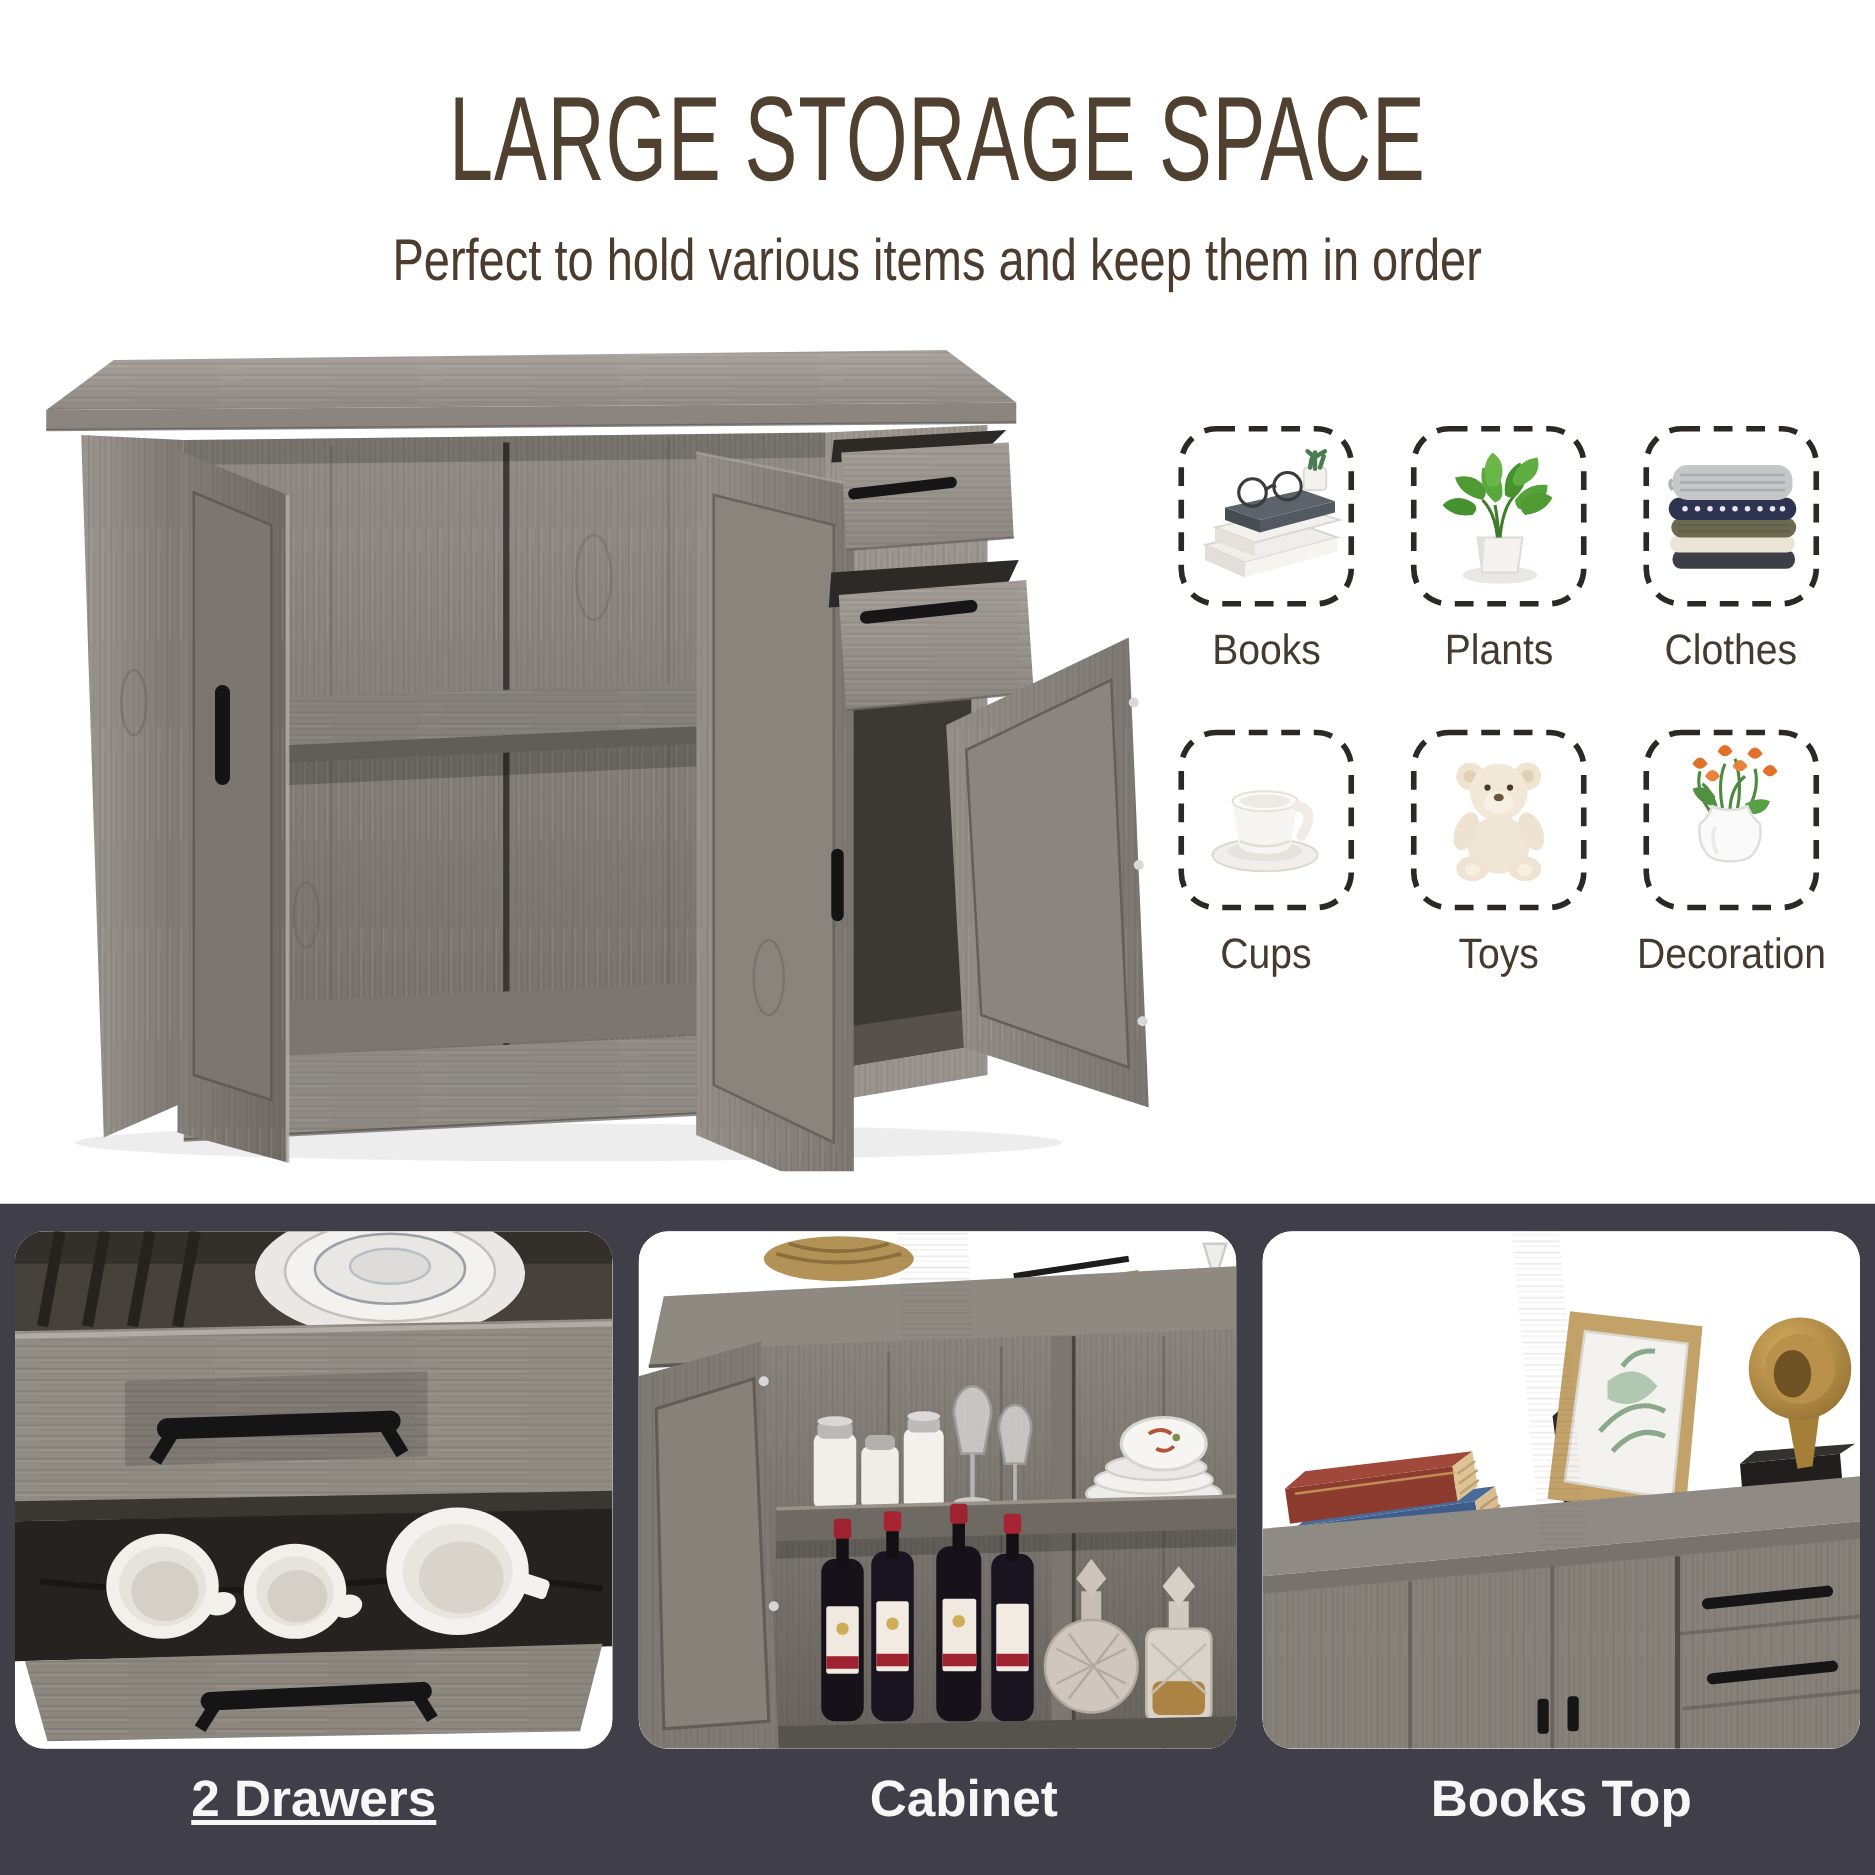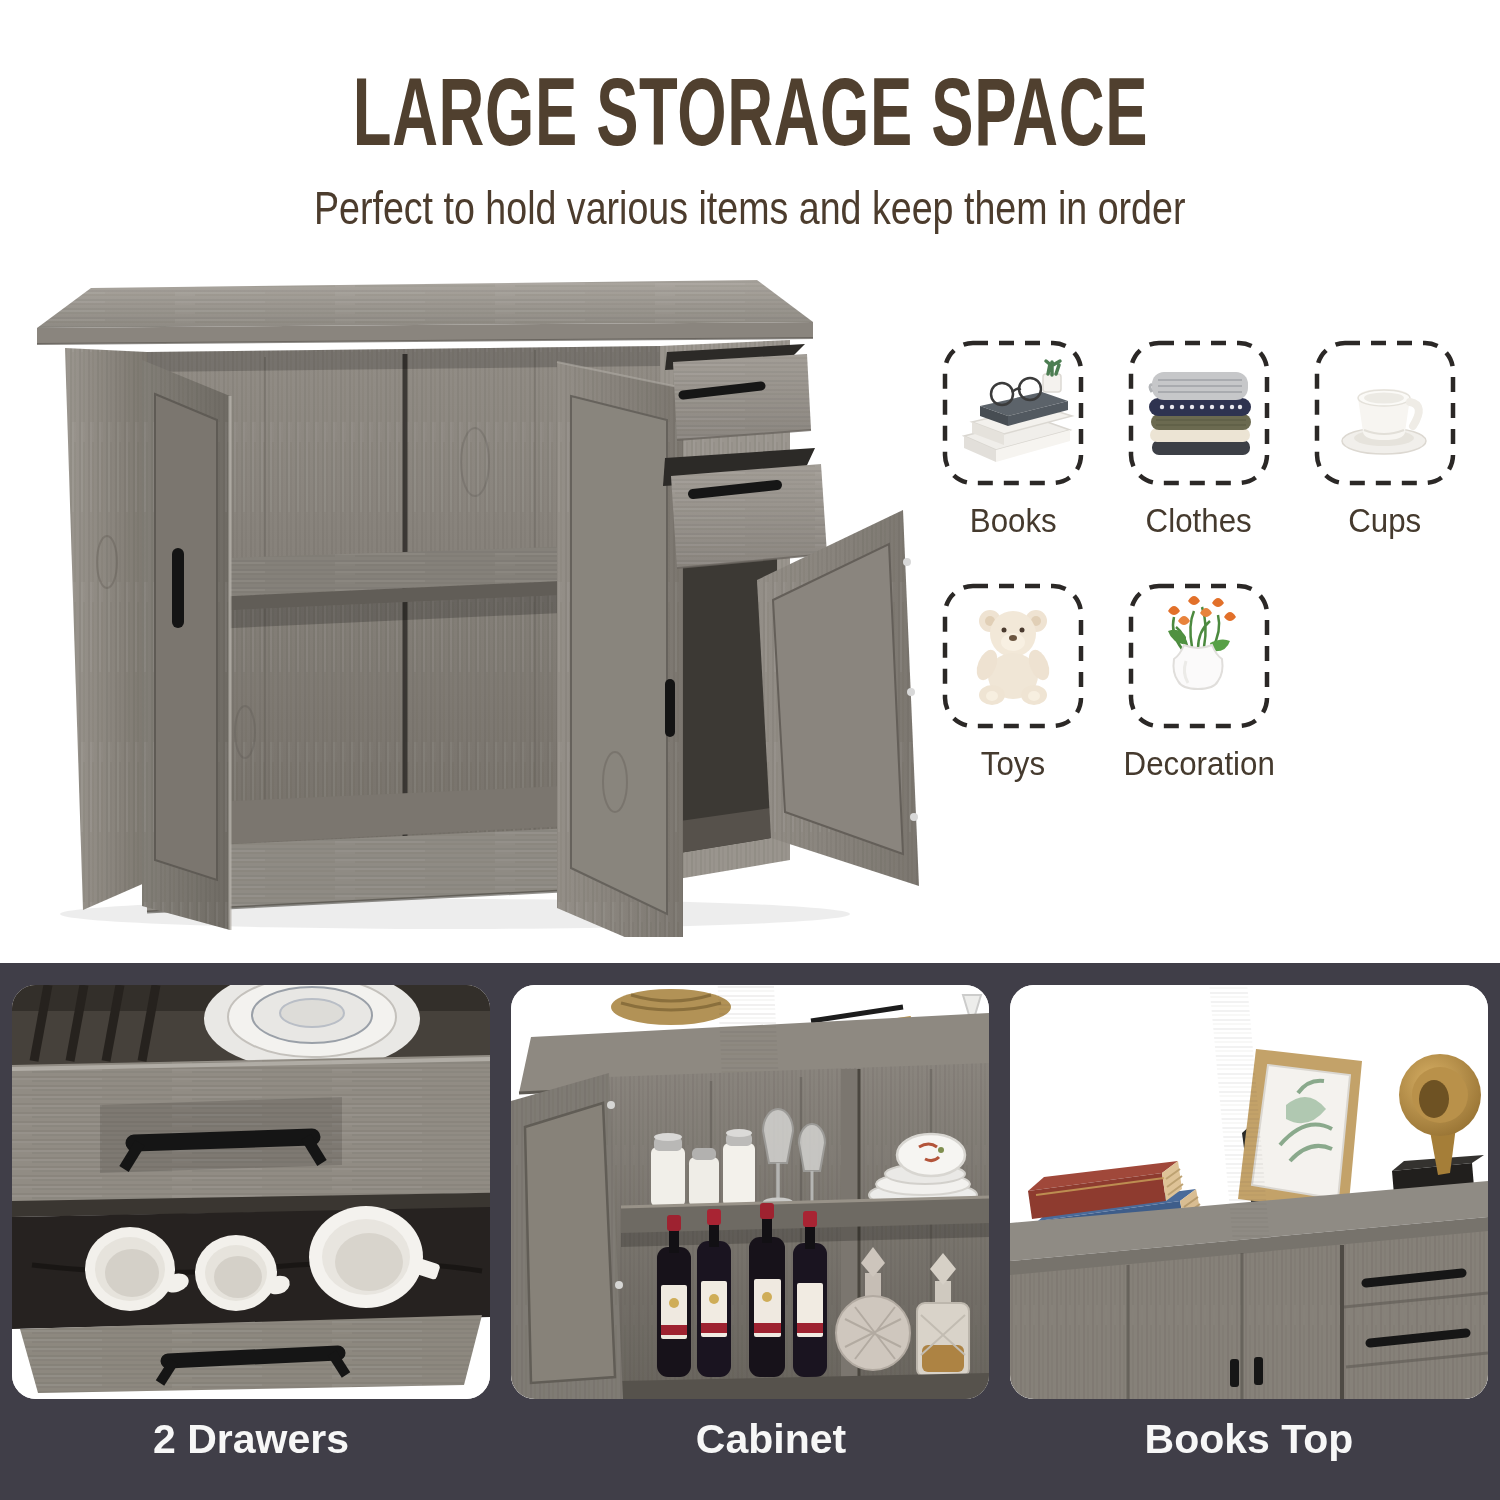--- a/index.html
+++ b/index.html
@@ -1,41 +1,41 @@
 <!DOCTYPE html>
 <html><head>
 <meta charset="utf-8">
 <style>
   html,body{margin:0;padding:0;background:#fff;}
   .canvas{position:relative;width:1500px;height:1500px;background:#fff;overflow:hidden;
           font-family:"Liberation Sans", sans-serif;}
   
   .hdr{position:absolute;top:0;left:0;width:1500px;text-align:center;}
-  .title{margin:64px 0 0 0;font-size:96px;font-weight:700;color:#50402f;line-height:1;white-space:nowrap;}
+  .title{margin:64px 0 0 0;font-size:96px;font-weight:400;color:#50402f;line-height:1;white-space:nowrap;}
   .title .cond{display:inline-block;transform:scaleX(.66);transform-origin:center;letter-spacing:1px;}
   .subtitle{margin:24px 0 0 0;font-size:47px;font-weight:400;color:#4c3c2d;line-height:1;white-space:nowrap;}
   .subtitle .cond{display:inline-block;transform:scaleX(.8);transform-origin:center;}
   
   .hero{position:absolute;left:15px;top:262px;width:910px;height:675px;}
   
   .grid{position:absolute;left:940px;top:338px;width:520px;
         display:grid;grid-template-columns:repeat(3,146px);column-gap:19px;row-gap:70px;gap:40px;}
   .cell{display:flex;flex-direction:column;align-items:center;}
   .tile{width:146px;height:150px;display:block;}
   .ilabel{margin-top:12px;font-size:34px;color:#453a2e;line-height:1.2;text-align:center;
           transform:scaleX(.92);transform-origin:center;white-space:nowrap;}
   
   .strip{position:absolute;left:0;top:963px;width:1500px;height:537px;background:#403e48;}
   .panel{position:absolute;top:22px;width:478px;height:414px;border-radius:24px;overflow:hidden;
          background:#fff;margin:0;}
   .panel svg{display:block;}
   .p1{left:12px;} .p2{left:511px;} .p3{left:1010px;}
   .cap{position:absolute;top:456px;width:478px;text-align:center;color:#f7f7f7;
        font-size:41px;font-weight:700;line-height:1;}
-  .c1{left:12px;} .c2{left:532px;} .c3{left:1010px;}
+  .c1{left:12px;text-decoration:underline;} .c2{left:532px;} .c3{left:1010px;}
 </style>
 </head>
 <body>
 
 <div class="canvas">
 
   <div class="hdr">
     <h1 class="title"><span class="cond">LARGE STORAGE SPACE</span></h1>
     <p class="subtitle"><span class="cond">Perfect to hold various items and keep them in order</span></p>
   </div>
@@ -187,20 +187,40 @@
           <circle cx="62" cy="56" r="11" fill="none" stroke="#3b3b3b" stroke-width="2.5"></circle>
           <circle cx="90" cy="51" r="11" fill="none" stroke="#3b3b3b" stroke-width="2.5"></circle>
           <path d="M72 54 Q80 48 80 52" fill="none" stroke="#3b3b3b" stroke-width="2.5"></path>
           <rect x="103" y="36" width="18" height="18" rx="3" fill="#f4f2ee" stroke="#dcd9d3" stroke-width="1.5"></rect>
           <path d="M108 36 l2-10 M112 37 l0-13 M116 36 l3-9 M112 28 l-6-5 M113 27 l7-4" stroke="#4c7d52" stroke-width="3.5" stroke-linecap="round" fill="none"></path>
         </g>
       </svg>
       <div class="ilabel">Books</div>
     </div>
 
+    <div class="cell">
+      <svg class="tile" viewBox="0 0 146 150">
+        <rect x="5" y="5" width="136" height="140" rx="28" fill="#fff" stroke="#2b2826" stroke-width="4.5" stroke-dasharray="15 11"></rect>
+        <g>
+          <ellipse cx="74" cy="122" rx="30" ry="7" fill="#e9e7e3"></ellipse>
+          <polygon points="56,92 92,92 88,120 60,120" fill="#f5f3f0" stroke="#ddd9d3" stroke-width="1.5"></polygon>
+          <polygon points="56,92 62,92 60,120 60,120" fill="#e3e0da"></polygon>
+          <path d="M72 92 Q70 72 60 62 M74 92 Q76 68 86 58 M73 92 Q72 76 70 66" stroke="#3f7d2c" stroke-width="2.5" fill="none"></path>
+          <path d="M60 62 q-18-4-22-18 q16-4 24 8 q2 6-2 10z" fill="#4f9a33"></path>
+          <path d="M70 64 q-14-12-10-28 q16 2 16 20 q0 6-6 8z" fill="#58a83c"></path>
+          <path d="M78 58 q-2-18 12-26 q10 12-2 26 q-6 4-10 0z" fill="#46922f"></path>
+          <path d="M86 62 q10-14 26-12 q0 16-18 20 q-8 0-8-8z" fill="#54a338"></path>
+          <path d="M64 50 q-6-16 4-26 q12 8 6 24 q-4 6-10 2z" fill="#6cb548"></path>
+          <path d="M84 46 q4-16 20-18 q4 14-12 22 q-8 2-8-4z" fill="#5fae41"></path>
+          <path d="M52 74 q-16 2-24-8 q10-10 24-2 q6 4 0 10z" fill="#469130"></path>
+          <path d="M94 74 q16-2 22-14 q-12-8-24 2 q-4 6 2 12z" fill="#4f9a33"></path>
+        </g>
+      </svg>
+      <div class="ilabel">Plants</div>
+    </div>
 
     <div class="cell">
       <svg class="tile" viewBox="0 0 146 150">
         <rect x="5" y="5" width="136" height="140" rx="28" fill="#fff" stroke="#2b2826" stroke-width="4.5" stroke-dasharray="15 11"></rect>
         <g>
           <rect x="26" y="102" width="98" height="15" rx="7" fill="#3c3f46"></rect>
           <rect x="24" y="90" width="100" height="14" rx="7" fill="#ece4d4"></rect>
           <rect x="25" y="76" width="100" height="16" rx="8" fill="#6b6a50"></rect>
           <path d="M30 82 h90 M30 87 h90" stroke="#5a5942" stroke-width="1.5" opacity=".7"></path>
           <rect x="23" y="60" width="102" height="18" rx="9" fill="#2e3350"></rect>

